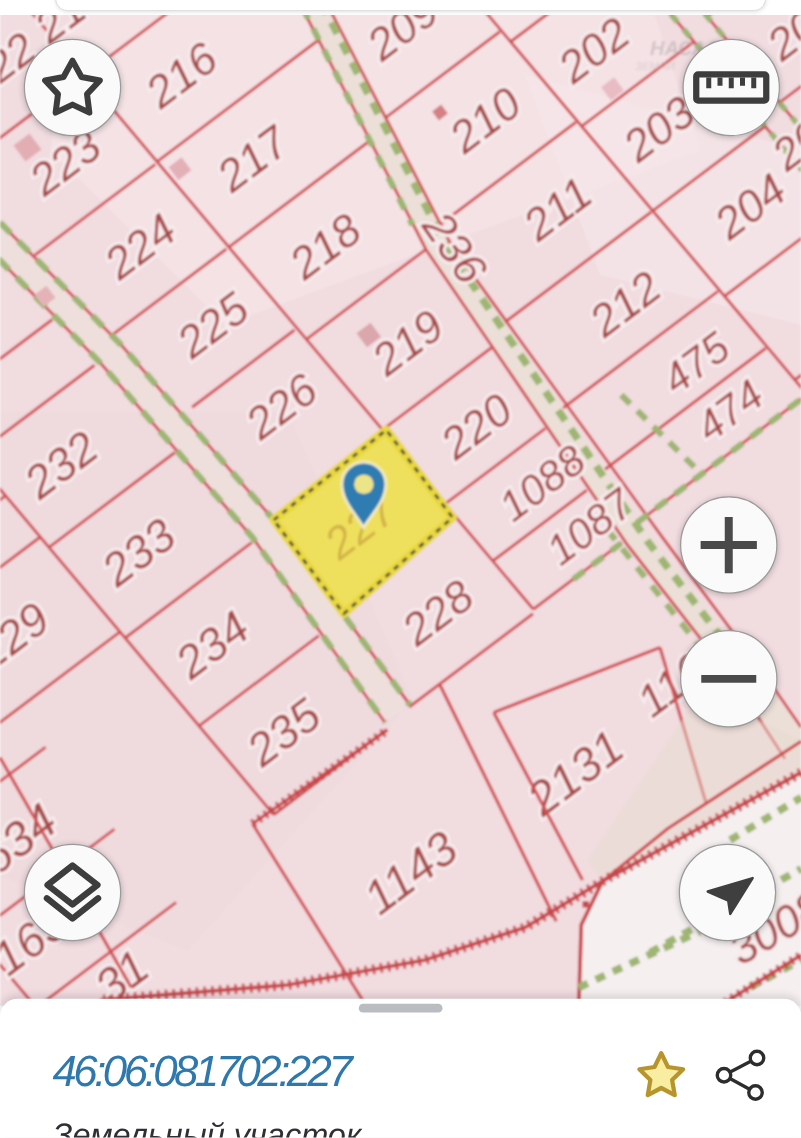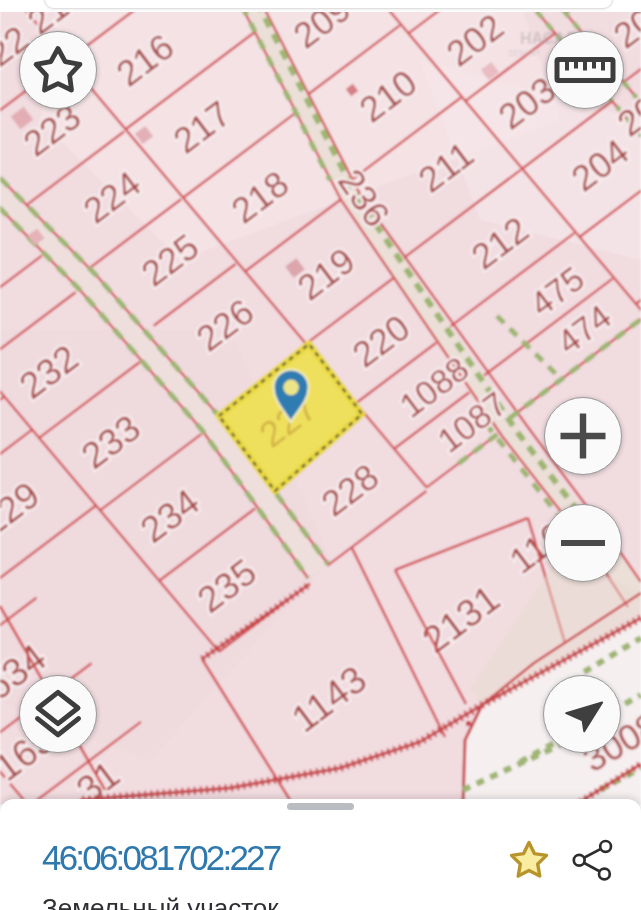--- a/index.html
+++ b/index.html
@@ -1,15 +1,15 @@
 <!DOCTYPE html>
 <html><head><meta charset="utf-8"><style>
 html,body{margin:0;padding:0;}
 body{width:641px;height:910px;overflow:hidden;font-family:"Liberation Sans",sans-serif;background:#fff;}
-#stage{position:relative;width:641px;height:910px;overflow:hidden;}
+#stage{position:relative;width:641px;height:910px;overflow:hidden;font-style:italic;}
 #map{position:absolute;left:0;top:0;}
 #topbar{position:absolute;left:0;top:0;width:641px;height:12px;background:#fff;}
 #searchhint{position:absolute;left:44px;top:-31px;width:567px;height:38px;background:#fff;border:1px solid #e0e0e0;border-radius:10px;box-shadow:0 1px 3px rgba(0,0,0,0.08);}
 .btn{position:absolute;width:78px;height:78px;border-radius:50%;background:#fbfafa;border:1.5px solid #9b9b9b;box-sizing:border-box;box-shadow:0 1px 5px rgba(0,0,0,0.25);display:flex;align-items:center;justify-content:center;}
 .btn svg{display:block;margin:-1.5px;}
 #sheet{position:absolute;left:0;top:799px;width:641px;height:111px;background:#ffffff;border-radius:14px 14px 0 0;box-shadow:0 -2px 7px rgba(0,0,0,0.14);}
 #handle{position:absolute;left:287px;top:4px;width:67px;height:7px;border-radius:3.5px;background:#b9bcc1;}
 #cadnum{position:absolute;left:42px;top:838px;font-size:35px;color:#2e78ad;letter-spacing:-2.8px;}
 #parceltxt{position:absolute;left:42px;top:893px;font-size:26px;color:#2f2f33;}
 </style></head>

